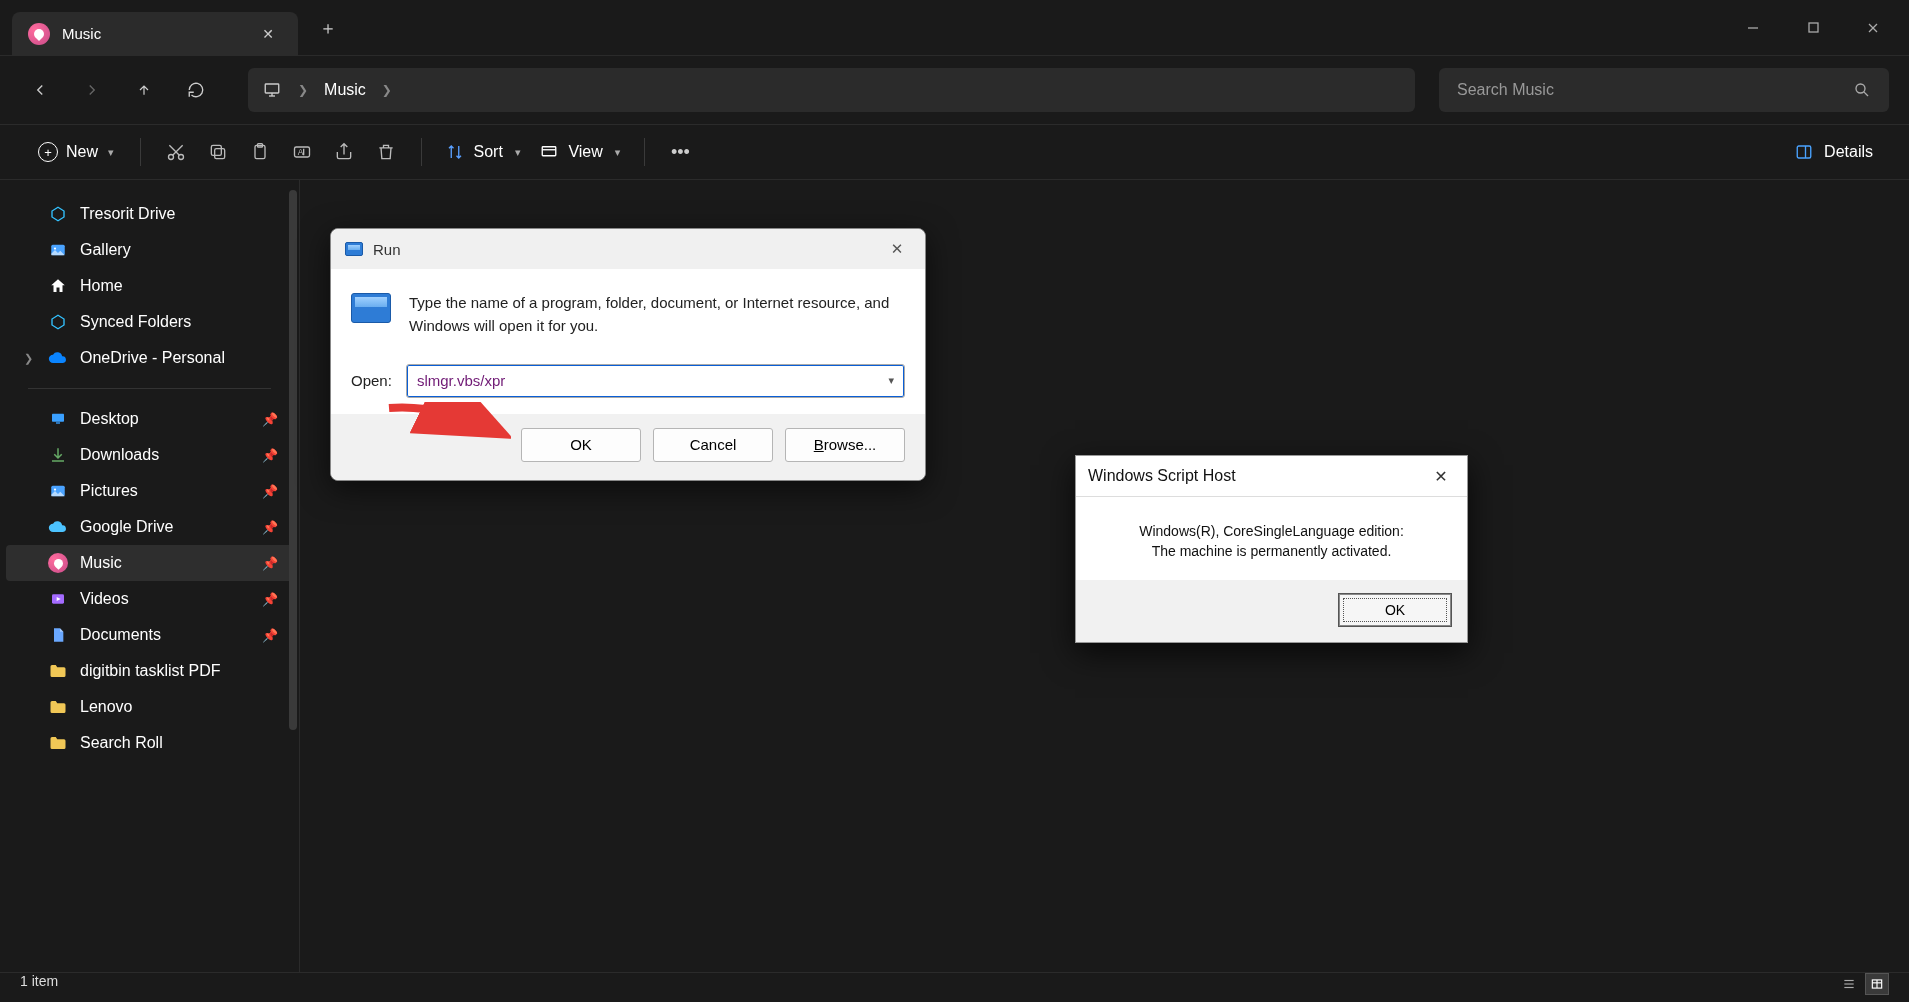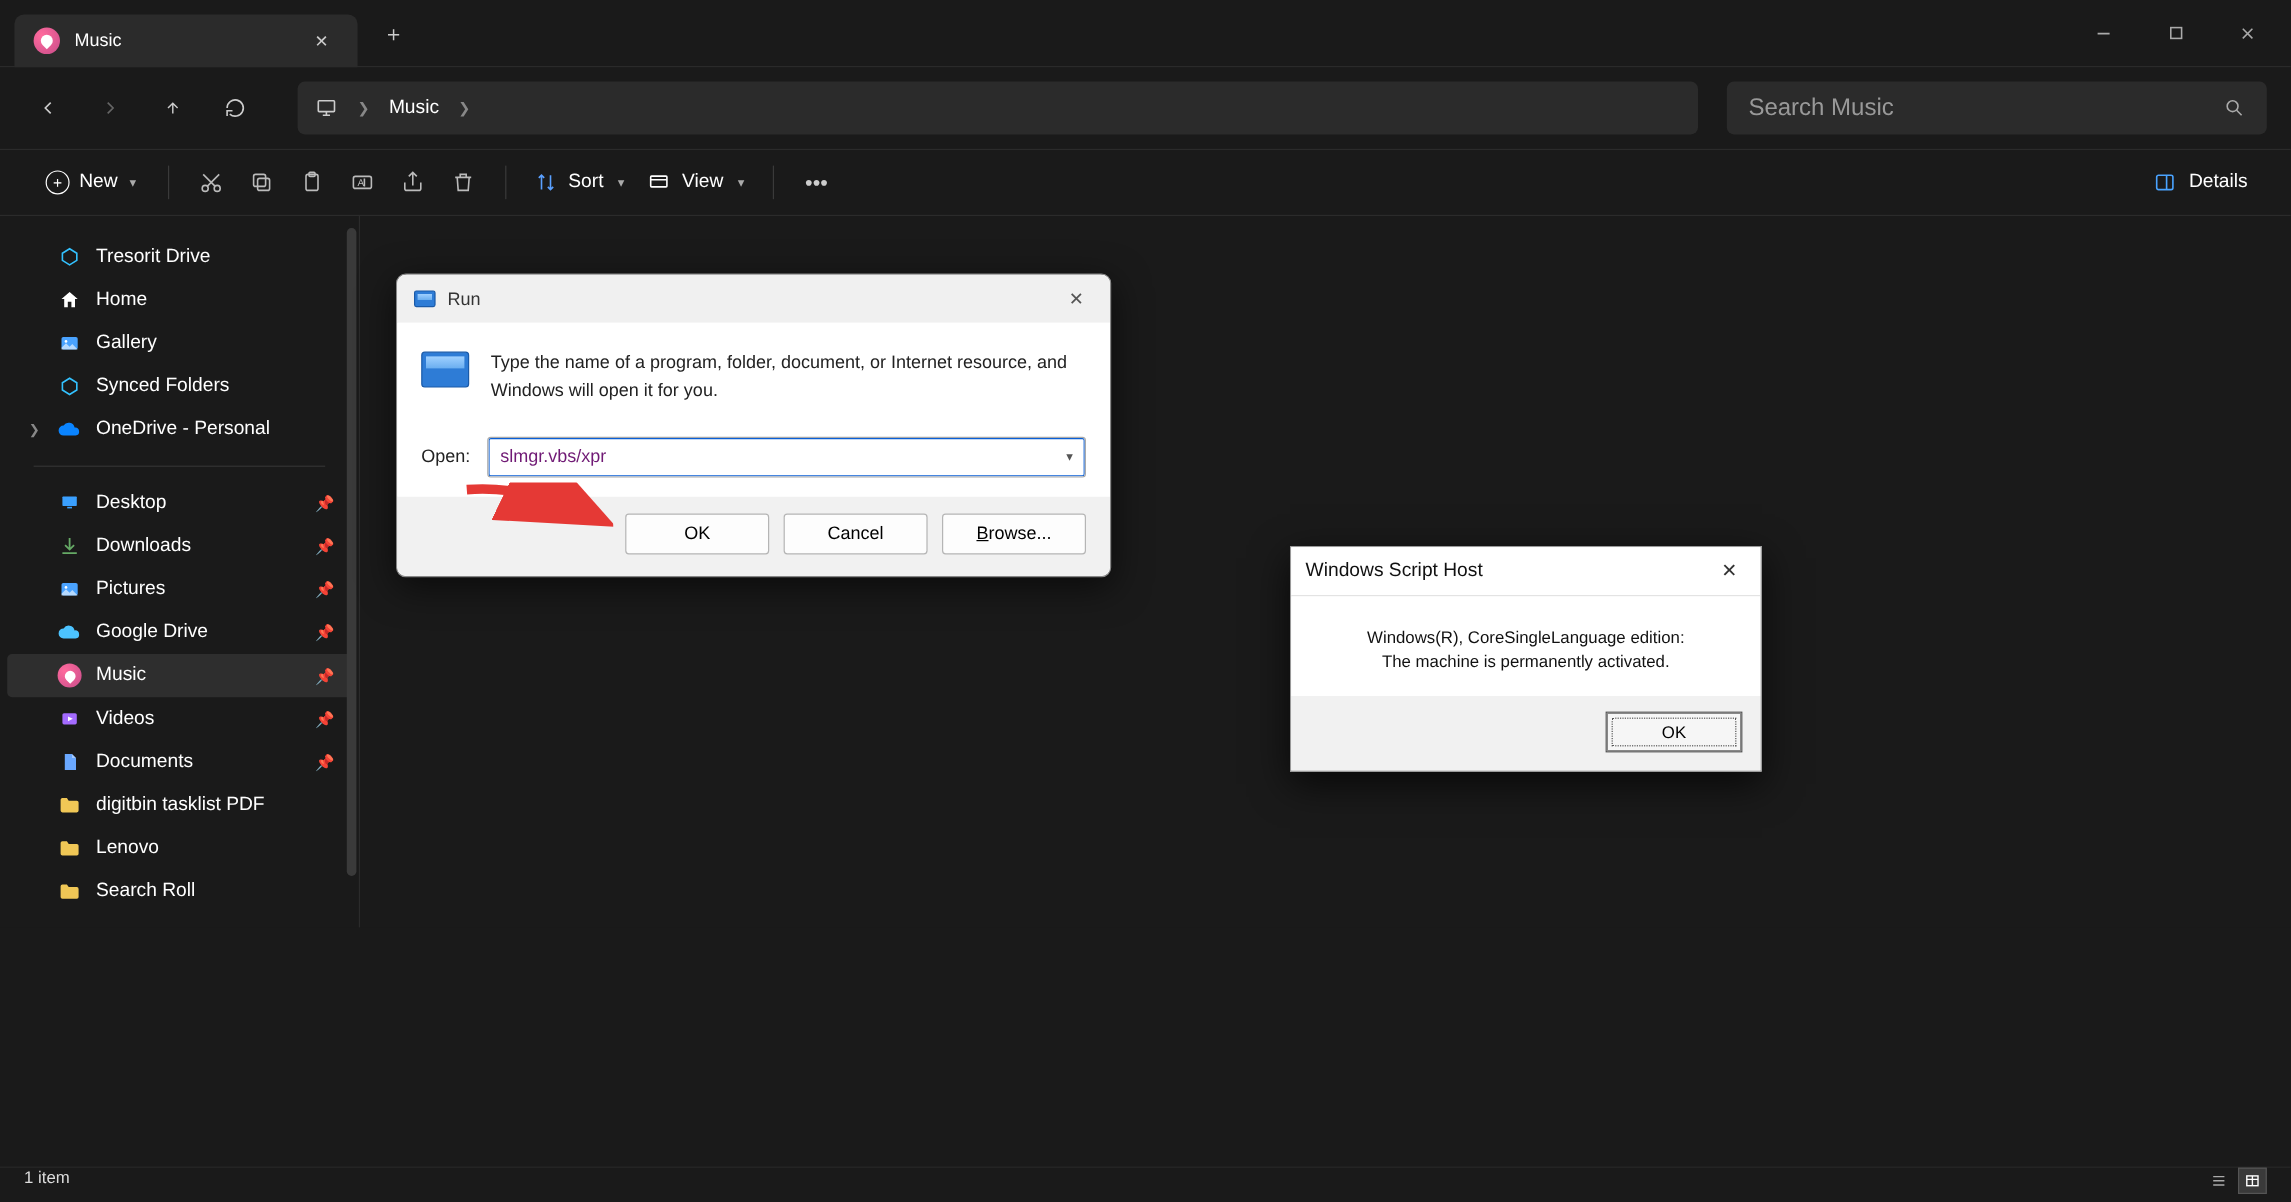--- a/index.html
+++ b/index.html
@@ -22,37 +22,37 @@
 .nav-btn { width: 40px; height: 40px; display:flex; align-items:center; justify-content:center; color:#ccc; cursor:pointer; border-radius: 6px; }
 .nav-back svg, .nav-forward svg { width:18px; height:18px; }
 .nav-up svg { width:16px; height:18px; }
 .nav-refresh svg { width:18px; height:18px; }
 .nav-btn.disabled { color: #666; }
 .breadcrumb-bar { flex: 1; background: #2b2b2b; border-radius: 6px; height: 44px; display:flex; align-items:center; padding: 0 14px; gap: 16px; margin-left: 20px; }
 .bc-icon { color:#ccc; }
 .bc-chevron { color:#888; font-size: 12px; }
 .bc-item { color:#fff; font-size: 16px; }
 .search-bar { width: 450px; background:#2b2b2b; border-radius:6px; height:44px; display:flex; align-items:center; padding:0 18px; margin-left:12px; }
-.search-input { flex:1; background:transparent; border:none; color:#ddd; font-size:20px; outline:none; }
+.search-input { flex:1; background:transparent; border:none; color:#ddd; font-size:16px; outline:none; }
 .search-input::placeholder { color:#999; }
 .search-icon { color:#aaa; }
 
 
 .toolbar { height: 56px; display:flex; align-items:center; padding:0 26px; gap:0; border-top:1px solid #2b2b2b; border-bottom:1px solid #2b2b2b; justify-content: space-between; }
 .toolbar-left { display:flex; align-items:center; gap:0; }
 .new-btn { display:flex; align-items:center; gap:8px; padding: 6px 12px; border-radius: 6px; cursor:pointer; color:#fff; }
 .new-btn .plus-circle { width:20px; height:20px; border:1.5px solid #fff; border-radius:50%; display:flex; align-items:center; justify-content:center; font-size:13px; line-height:1; }
 .chev-down { font-size:11px; color:#aaa; margin-left:2px; }
 .tb-sep { width:1px; height:28px; background:#3a3a3a; margin:0 14px; }
 .tb-icon-btn { width:42px; height:40px; display:flex; align-items:center; justify-content:center; color:#bbb; cursor:pointer; }
 .tb-labeled { display:flex; align-items:center; gap:10px; padding:6px 10px; color:#fff; cursor:pointer; }
 .tb-right { display:flex; align-items:center; gap:10px; padding:6px 10px; cursor:pointer; }
 
 
-.main { display:flex; height: calc(100% - 56px - 68px - 56px - 30px); flex-direction: column; }
+.main { display:flex; height: calc(100% - 56px - 68px - 56px - 30px); }
 .sidebar { width: 300px; background:#1a1a1a; padding:12px 6px; overflow-y:auto; border-right:1px solid #2b2b2b; position:relative; }
 .sb-scrollbar { position:absolute; right:2px; top:10px; width:8px; height:540px; background:#3a3a3a; border-radius:4px; }
 .side-item { display:flex; align-items:center; gap:12px; padding:8px 14px 8px 42px; border-radius:4px; cursor:pointer; font-size:16px; color:#fff; }
 .side-item .chev-left { position:absolute; left:18px; color:#888; font-size:11px; }
 .side-item.selected { background:#2e2e2e; }
 .side-item .pin { margin-left:auto; color:#888; font-size:13px; }
 .side-icon { width:20px; height:20px; display:inline-flex; align-items:center; justify-content:center; }
 .side-divider { height:1px; background:#333; margin:12px 22px; }
 .side-spacer-top { height:4px; }
 
@@ -275,36 +275,36 @@
 
     <div class="side-item">
       <span class="side-icon ico-tresorit">
           <svg width="18" height="18" viewBox="0 0 24 24" fill="none" stroke="currentColor" stroke-width="1.8">
             <polygon points="12,3 20,8 20,16 12,21 4,16 4,8"></polygon>
           </svg>
         </span>
       <span>Tresorit Drive</span>
     </div>
     <div class="side-item">
-      <span class="side-icon ico-home">
-          <svg width="18" height="18" viewBox="0 0 24 24" fill="currentColor">
-            <path d="M12 3l9 8h-3v9h-4v-6H10v6H6v-9H3z"></path>
-          </svg>
-        </span>
-      <span>Home</span>
-    </div>
-    <div class="side-item">
       <span class="side-icon ico-gallery">
           <svg width="18" height="18" viewBox="0 0 24 24" fill="currentColor">
             <rect x="3" y="5" width="18" height="14" rx="2"></rect>
             <circle cx="8" cy="10" r="1.5" fill="#fff"></circle>
             <path d="M3 17l5-5 4 4 3-3 6 6H3z" fill="#fff" opacity=".6"></path>
           </svg>
         </span>
       <span>Gallery</span>
+    </div>
+    <div class="side-item">
+      <span class="side-icon ico-home">
+          <svg width="18" height="18" viewBox="0 0 24 24" fill="currentColor">
+            <path d="M12 3l9 8h-3v9h-4v-6H10v6H6v-9H3z"></path>
+          </svg>
+        </span>
+      <span>Home</span>
     </div>
     <div class="side-item">
       <span class="side-icon ico-synced">
           <svg width="18" height="18" viewBox="0 0 24 24" fill="none" stroke="currentColor" stroke-width="1.8">
             <polygon points="12,3 20,8 20,16 12,21 4,16 4,8"></polygon>
           </svg>
         </span>
       <span>Synced Folders</span>
     </div>
     <div class="side-item" style="position:relative;">

